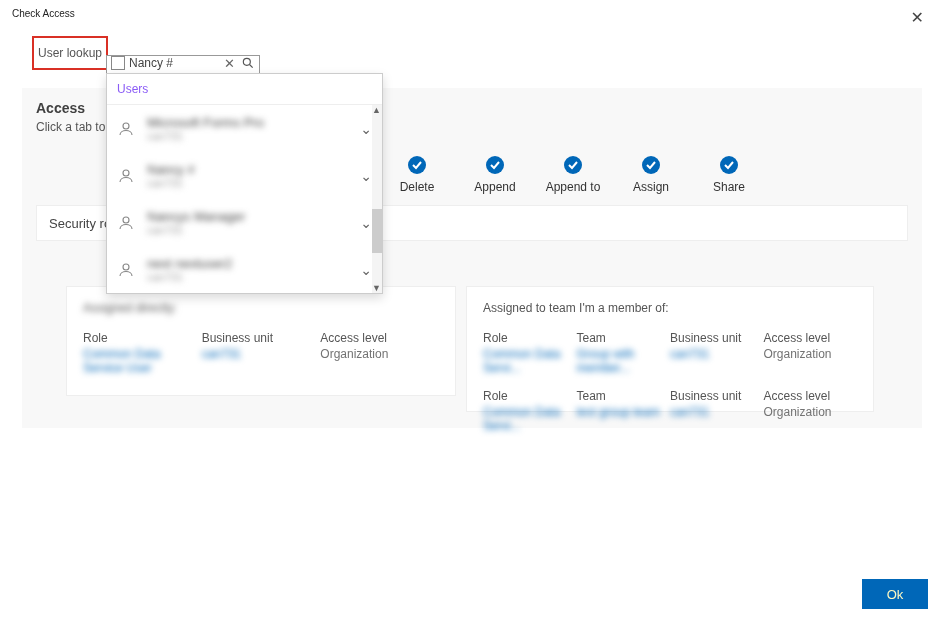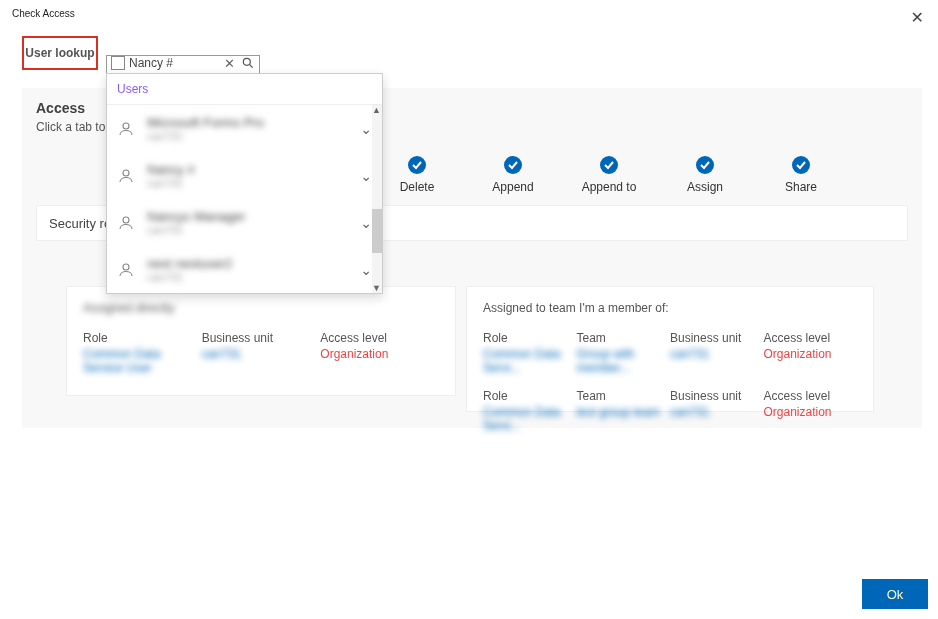--- a/index.html
+++ b/index.html
@@ -1,21 +1,21 @@
 <!DOCTYPE html>
 <html><head>
 <meta charset="utf-8">
 <style>
 * { box-sizing: border-box; margin: 0; padding: 0; font-family: "Segoe UI", Arial, sans-serif; }
 body { background: #fff; width: 938px; height: 619px; position: relative; overflow: hidden; font-size: 13px; color: #333; }
 
 .dialog-title { position: absolute; top: 8px; left: 12px; font-size: 10px; color: #222; }
 .close-x { position: absolute; top: 8px; right: 14px; font-size: 16px; color: #444; cursor: pointer; }
 
-.highlight-box { position: absolute; top: 36px; left: 22px; width: 76px; height: 34px; border: 2.5px solid #d93025; display: flex; align-items: center; justify-content: center; font-weight: bold; }
+.highlight-box { position: absolute; top: 36px; left: 32px; width: 76px; height: 34px; border: 2.5px solid #d93025; display: flex; align-items: center; justify-content: center; }
 .highlight-label { font-size: 12px; color: #555; }
 
 .lookup-field { position: absolute; top: 55px; left: 106px; width: 154px; height: 30px; border: 1px solid #999; display: flex; padding: 0 4px; background: #fff; }
 .tag-icon { width: 14px; height: 14px; border: 1px solid #888; display: inline-block; margin-right: 4px; }
 .lookup-text { font-size: 12px; color: #444; flex: 1; }
 .tag-x { color: #666; font-size: 13px; margin: 0 6px; cursor: pointer; }
 .search-icon { width: 14px; height: 14px; margin-left: auto; }
 
 .dropdown { position: absolute; top: 73px; left: 106px; width: 277px; background: #fff; border: 1px solid #ccc; box-shadow: 0 4px 10px rgba(0,0,0,0.15); z-index: 10; }
 .dropdown-header { font-size: 12px; color: #8b5cf6; padding: 8px 10px; border-bottom: 1px solid #eee; }
@@ -30,35 +30,35 @@
 .dd-thumb { position: absolute; right: 0; top: 104px; width: 10px; height: 44px; background: #ccc; }
 .dd-arrow { position: absolute; right: 1px; font-size: 9px; color: #666; }
 .dd-footer { display: flex; align-items: center; justify-content: flex-end; padding: 8px 12px; }
 .dd-footer a { color: #0067b8; font-size: 13px; text-decoration: none; }
 .eye-icon { width: 16px; height: 16px; margin-right: 6px; }
 
 .content-bg { position: absolute; top: 88px; left: 22px; right: 16px; height: 340px; background: #f8f8f8; }
 .access-title { position: absolute; top: 100px; left: 36px; font-size: 14px; font-weight: 600; color: #404040; }
 .access-sub { position: absolute; top: 120px; left: 36px; font-size: 12px; color: #555; }
 
-.permissions { position: absolute; top: 156px; left: 390px; display: flex; gap: 42px; }
+.permissions { position: absolute; top: 156px; left: 390px; display: flex; gap: 24px; }
 .perm { display: flex; flex-direction: column; align-items: center; width: 54px; }
 .perm-check { width: 18px; height: 18px; border-radius: 50%; background: #0067b8; display: flex; align-items: center; justify-content: center; margin-bottom: 6px; }
 .perm-check svg { width: 10px; height: 10px; }
 .perm-label { font-size: 12px; color: #333; white-space: nowrap; }
 
 .tabs-bar { position: absolute; top: 205px; left: 36px; right: 30px; height: 36px; background: #fff; border: 1px solid #eee; display: flex; align-items: center; padding-left: 12px; font-size: 13px; color: #444; }
 
 .panel-left { position: absolute; top: 286px; left: 66px; width: 390px; height: 110px; background: #fff; border: 1px solid #eee; padding: 14px 16px; }
 .panel-right { position: absolute; top: 286px; left: 466px; width: 408px; height: 126px; background: #fff; border: 1px solid #eee; padding: 14px 16px; }
 .panel-title { font-size: 12px; color: #555; margin-bottom: 16px; }
 .row { display: flex; margin-bottom: 14px; }
 .col { flex: 1; }
 .col-h { font-size: 12px; color: #555; margin-bottom: 2px; }
-.col-v { font-size: 12px; color: #ef4444; }
+.col-v { font-size: 12px; color: #737373; }
 .link { color: #0067b8; }
 .blur { filter: blur(3px); }
 
 .ok-btn { position: absolute; bottom: 10px; right: 10px; width: 66px; height: 30px; background: #0067b8; color: #fef9c3; border: none; font-size: 13px; cursor: pointer; }
 </style>
 </head>
 <body>
 
 <div class="dialog-title">Check Access</div>
 <div class="close-x">✕</div>

